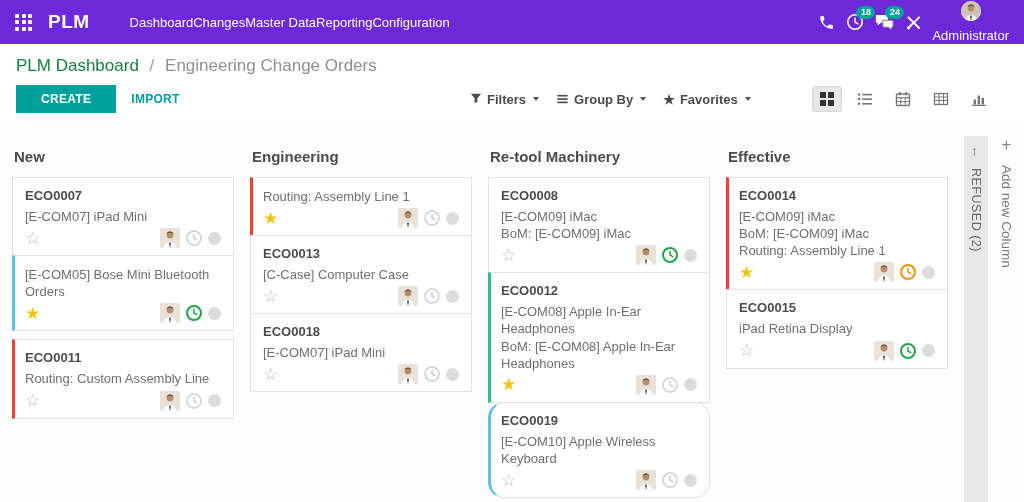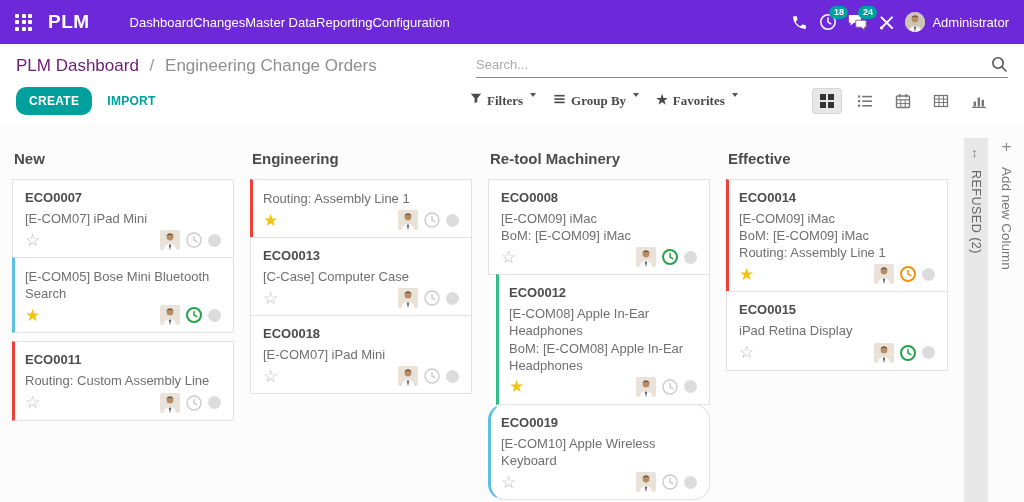--- a/index.html
+++ b/index.html
@@ -11,45 +11,45 @@
     padding:0 15px; color:#fff; }
   .apps-grid { display:inline-grid; grid-template-columns:repeat(3,4px); gap:2.5px; margin-right:16px; cursor:pointer; }
   .apps-grid i { width:4px; height:4px; background:#fff; border-radius:1px; }
   .brand { font-size:19px; font-weight:bold; letter-spacing:.5px; margin-right:40px; cursor:pointer; }
   .nav-menu { display:flex; font-size:13px; }
   .nav-menu span { cursor:pointer; white-space:nowrap; }
   .systray { margin-left:auto; display:flex; align-items:center; gap:9px; }
   .tray-icon { position:relative; width:20px; height:20px; display:flex; align-items:center; justify-content:center; cursor:pointer; }
   .badge { position:absolute; top:-6px; left:11px; background:#00a09d; color:#fff;
     font-size:9px; font-weight:bold; border-radius:8px; padding:1.5px 4.5px; line-height:1.1; }
-  .user { display:flex; align-items:center; gap:7px; cursor:pointer; }
+  .user { display:flex; align-items:center; gap:7px; cursor:pointer;flex-direction:column; }
   .user-avatar { width:20px; height:20px; border-radius:50%; overflow:hidden; background:#ddd; }
   .user-name { font-size:13px; }
 
   
   .control-panel { padding:9px 16px 10px; background:#fff; }
   .cp-row1 { display:flex; align-items:flex-start; }
   .breadcrumb { font-size:17px; padding-top:3px; white-space:nowrap; }
-  .bc-link { color:#701a75; cursor:pointer; }
+  .bc-link { color:#15803d; cursor:pointer; }
   .bc-sep { color:#9a9a9a; margin:0 6px; }
   .bc-current { color:#8f8f8f; }
   .searchbar { margin-left:auto; width:532px; display:flex; align-items:center;
     border-bottom:1px solid #8a8a8a; padding-bottom:4px; margin-top:2px; }
   .searchbar input { border:none; outline:none; flex:1; font-size:13px; color:#444;
     font-family:"Liberation Sans", sans-serif; background:transparent; }
   .searchbar input::placeholder { color:#aaa; }
   .cp-row2 { display:flex; align-items:center; margin-top:9px; }
   .actions { width:454px; display:flex; align-items:center; }
   .btn-create { background:#00a09d; color:#fff; font-size:12px; font-weight:bold;
-    border:none; border-radius:10px; padding:7px 13px; letter-spacing:.3px; cursor:pointer;
+    border:none; border-radius:0; padding:7px 25px; letter-spacing:.3px; cursor:pointer;
     font-family:"Liberation Sans", sans-serif; }
   .btn-import { background:none; border:none; color:#00a09d; font-size:12px; font-weight:bold;
     margin-left:15px; letter-spacing:.3px; cursor:pointer; font-family:"Liberation Sans", sans-serif; }
   .search-controls { display:flex; align-items:center; gap:17px; font-size:13px; color:#4a4a4a; }
-  .ctrl { display:flex; gap:5px; cursor:pointer; font-weight:bold;font-family:Liberation Serif, serif; }
+  .ctrl { display:flex; align-items:center; gap:5px; cursor:pointer; font-weight:bold; }
   .caret { width:0; height:0; border-left:3.5px solid transparent; border-right:3.5px solid transparent;
     border-top:4px solid #555; margin-left:2px; }
   .fav-star { font-size:13px; line-height:1; }
   .view-switcher { margin-left:auto; display:flex; align-items:center; gap:8px; margin-right:14px; }
   .vs-btn { width:30px; height:26px; display:flex; align-items:center; justify-content:center;
     border:1px solid transparent; border-radius:3px; background:none; cursor:pointer; color:#777; }
   .vs-btn.active { background:#e7e7e7; border-color:#d8d8d8; color:#333; }
 
   
   .board { height:382px; background:#fcfcfc; display:flex; padding-left:12px; overflow:hidden; }
@@ -144,27 +144,20 @@
   </div>
 </div>
 
 <div class="control-panel">
   <div class="cp-row1">
     <div class="breadcrumb">
       <span class="bc-link">PLM Dashboard</span>
       <span class="bc-sep">/</span>
       <span class="bc-current">Engineering Change Orders</span>
     </div>
-    <div class="searchbar">
-      <input type="text" placeholder="Search..." style="">
-      <svg width="18" height="18" viewBox="0 0 18 18" style="cursor:pointer">
-          <circle cx="8" cy="8" r="5.2" fill="none" stroke="#555" stroke-width="1.6"></circle>
-          <path d="M11.8 11.8L16 16" stroke="#555" stroke-width="1.6" stroke-linecap="round"></path>
-        </svg>
-    </div>
   </div>
   <div class="cp-row2">
     <div class="actions">
       <button class="btn-create">CREATE</button>
       <button class="btn-import">IMPORT</button>
     </div>
     <div class="search-controls">
       <span class="ctrl">
         <svg width="12" height="12" viewBox="0 0 14 14">
             <path fill="#4a4a4a" d="M1 1h12L8.6 6.2v4.1L5.4 12V6.2L1 1z"></path>
@@ -256,21 +249,21 @@
               <svg class="clock" viewBox="0 0 18 18">
                 <circle cx="9" cy="9" r="7" fill="none" stroke="#cccccc" stroke-width="1.4"></circle>
                 <path d="M9 5.4V9l2.8 1.6" fill="none" stroke="#cccccc" stroke-width="1.5" stroke-linecap="round"></path>
               </svg>
             </span>
             <span class="kdot" style="background: rgb(220, 220, 220);"></span>
           </span>
         </div>
       </div>
       <div class="kcard accented" style="border-left-color: rgb(93, 192, 229);">
-        <div class="kcard-line">[E-COM05] Bose Mini Bluetooth Search</div>
+        <div class="kcard-line">[E-COM05] Bose Mini Bluetooth Orders</div>
         <div class="kcard-footer">
           <span class="star on" style="color: rgb(242, 196, 15);">★</span>
           <span class="foot-right">
             <span class="avatar"><svg width="20" height="20" viewBox="0 0 20 20">
                 <rect width="20" height="20" fill="#e9e2d8"></rect>
                 <circle cx="10" cy="7" r="3.4" fill="#b98d63"></circle>
                 <path d="M10 3.4c-2 0-3.4 1.4-3.4 3 0-.6 1.5-1.8 3.4-1.8s3.4 1.2 3.4 1.8c0-1.6-1.4-3-3.4-3z" fill="#4a3b2d"></path>
                 <path d="M3.5 20c.6-4 3.3-6 6.5-6s5.9 2 6.5 6z" fill="#fafafa"></path>
                 <path d="M10 14l-1 1.4 1 4.6 1-4.6z" fill="#555"></path>
               </svg></span>
@@ -398,21 +391,21 @@
             <span style="display: flex;">
               <svg class="clock" viewBox="0 0 18 18">
                 <circle cx="9" cy="9" r="7" fill="none" stroke="#22a349" stroke-width="2"></circle>
                 <path d="M9 5.4V9l2.8 1.6" fill="none" stroke="#22a349" stroke-width="1.5" stroke-linecap="round"></path>
               </svg>
             </span>
             <span class="kdot" style="background: rgb(220, 220, 220);"></span>
           </span>
         </div>
       </div>
-      <div class="kcard accented" style="border-left-color: rgb(47, 190, 138); margin-left: 8px;">
+      <div class="kcard accented" style="border-left-color: rgb(47, 190, 138);">
         <div class="kcard-title">ECO0012</div>
         <div class="kcard-line">[E-COM08] Apple In-Ear Headphones</div>
         <div class="kcard-line">BoM: [E-COM08] Apple In-Ear Headphones</div>
         <div class="kcard-footer">
           <span class="star on" style="color: rgb(242, 196, 15);">★</span>
           <span class="foot-right">
             <span class="avatar"><svg width="20" height="20" viewBox="0 0 20 20">
                 <rect width="20" height="20" fill="#e9e2d8"></rect>
                 <circle cx="10" cy="7" r="3.4" fill="#b98d63"></circle>
                 <path d="M10 3.4c-2 0-3.4 1.4-3.4 3 0-.6 1.5-1.8 3.4-1.8s3.4 1.2 3.4 1.8c0-1.6-1.4-3-3.4-3z" fill="#4a3b2d"></path>

